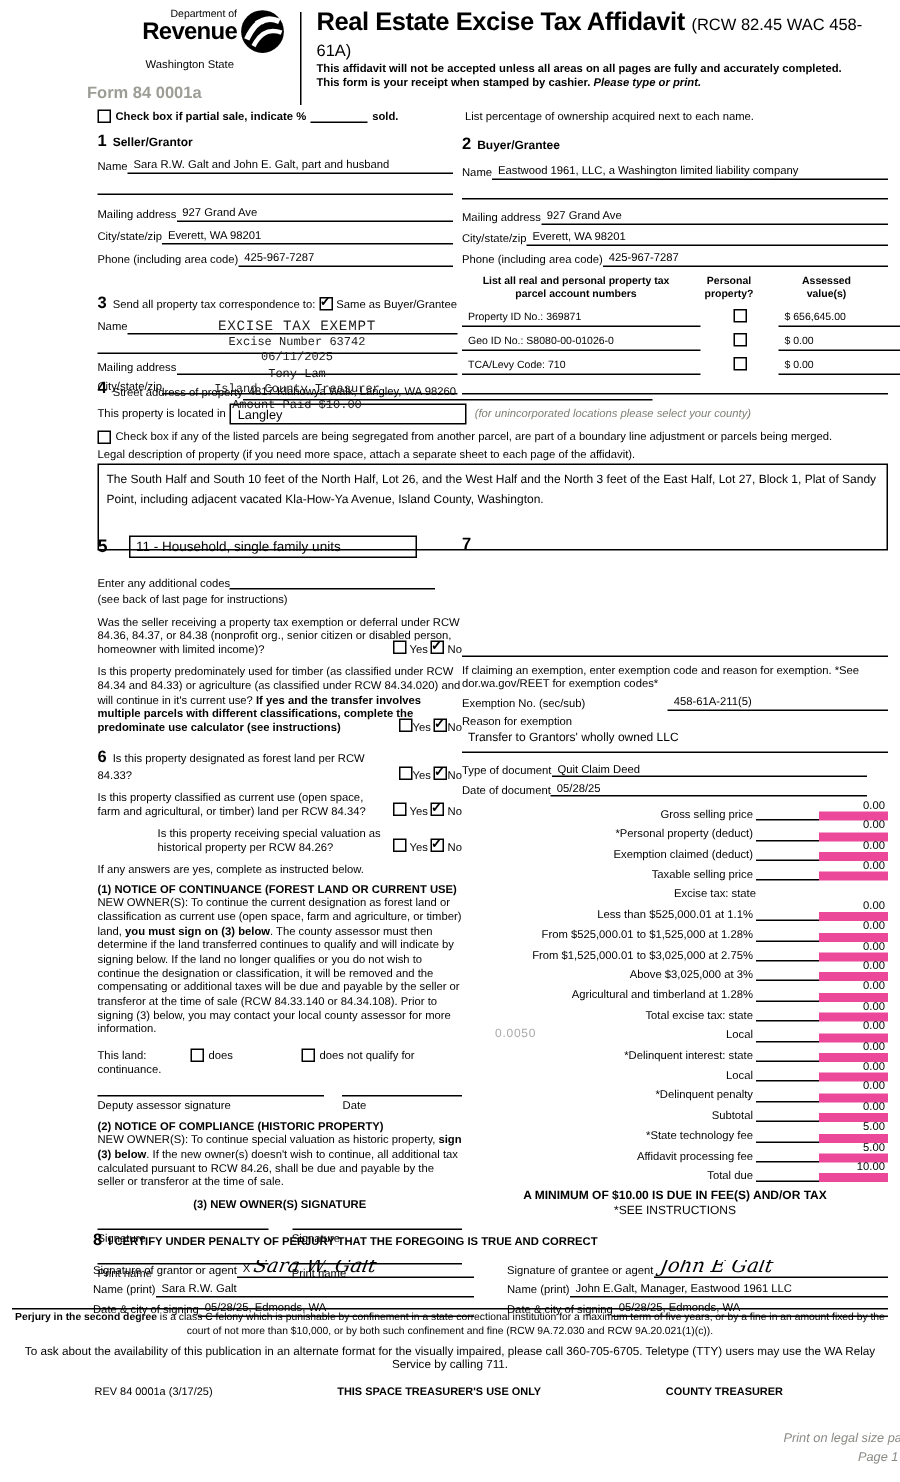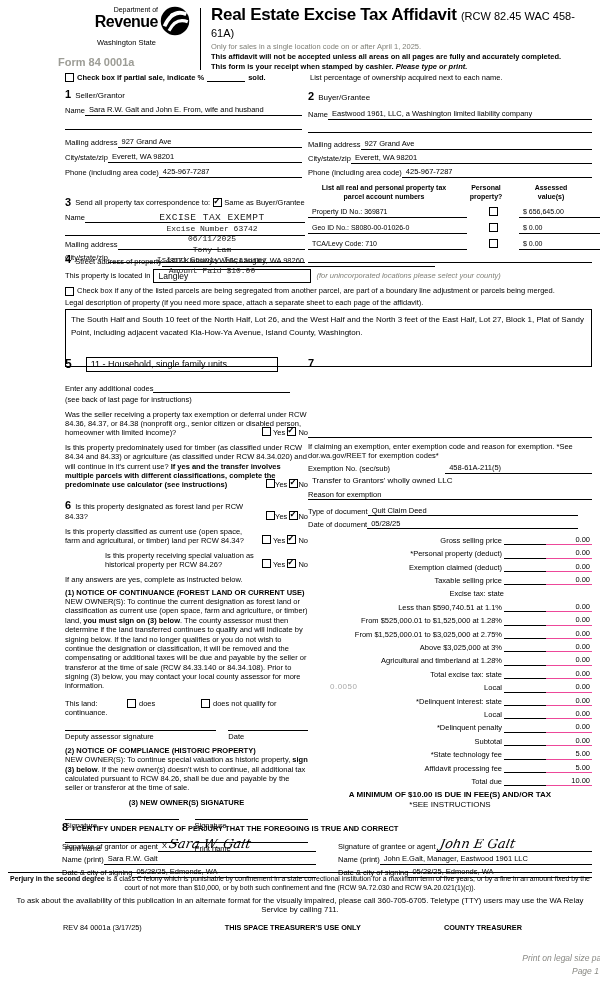--- a/index.html
+++ b/index.html
@@ -23,23 +23,23 @@
   .sub2{font-weight:bold;margin-top:1px;}
   .sub3{font-weight:bold;}
   .sub3 i{font-weight:bold;}
   
   .frow{display:flex;align-items:flex-end;}
   .lbl{white-space:nowrap;flex:none;}
   .fill{flex:1;border-bottom:1px solid #000;padding:0 3px 0 4px;white-space:nowrap;overflow:hidden;min-height:8px;}
   .cb{display:inline-block;width:7px;height:7px;border:1px solid #000;position:relative;vertical-align:-1px;background:#fff;flex:none;}
   .cb.checked::after{content:"\2713";position:absolute;left:-1px;top:-3px;font-size:9px;font-weight:bold;}
   .secnum{font-weight:bold;font-size:11px;margin-right:4px;}
-  .sechead{font-weight:normal;font-size:8px;}
-  
-  .stamp{position:absolute;left:62px;top:2px;width:170px;text-align:center;z-index:3;
+  .sechead{font-weight:bold;font-size:8px;}
+  
+  .stamp{position:absolute;left:48px;top:2px;width:170px;text-align:center;z-index:3;
          font-family:"Liberation Mono",monospace;color:#1c1c1c;line-height:1.3;}
   .stamp .s0{font-size:9.5px;letter-spacing:0.5px;}
   .stamp .sn{font-size:8px;}
   
   .ptable{font-size:7px;}
   .phead{display:flex;font-weight:bold;text-align:center;align-items:flex-end;}
   .prow{display:flex;align-items:flex-end;height:16px;}
   .pc1{width:152px;flex:none;}
   .pc2{width:52px;flex:none;text-align:center;}
   .pc3{width:78px;flex:none;}
@@ -47,21 +47,21 @@
   .legalbox{border:1px solid #000;height:50px;padding:3px 5px;font-size:8px;line-height:1.65;margin-top:2px;}
   .inbox{border:1px solid #000;padding:1px 4px;font-size:8.5px;}
   
   .q{position:relative;margin-top:5px;}
   .q .qt{display:block;}
   .q .qyn{position:absolute;right:0;bottom:0;white-space:nowrap;background:#fff;padding-left:2px;}
   
   .feerow{display:flex;align-items:flex-end;height:13.4px;position:relative;}
   .feelbl{flex:1;text-align:right;white-space:nowrap;}
   .leader{width:42px;border-bottom:1px solid #000;flex:none;margin-left:2px;}
-  .amt{width:44px;flex:none;text-align:right;border-bottom:1px solid #ec4899;padding-right:2px;}
+  .amt{width:44px;flex:none;text-align:right;border-bottom:6px solid #ec4899;padding-right:2px;}
   .rate{position:absolute;left:22px;bottom:1px;color:#a9a9a9;font-size:8px;letter-spacing:0.5px;}
   .feehdr .feelbl{margin-right:88px;}
   
   .script{font-family:"DejaVu Serif",serif;font-style:italic;font-size:13px;transform:skewX(-10deg);display:inline-block;line-height:0.8;white-space:nowrap;}
   .sigline{border-top:1px solid #000;margin-top:12px;padding-top:1px;}
   
   #footer{position:absolute;left:8px;width:584px;top:872px;border-top:1px solid #000;padding-top:2px;}
   .perjury{font-size:6.9px;text-align:center;line-height:1.3;}
   .availability{font-size:7.8px;text-align:center;margin-top:3px;line-height:1.2;}
   .botrow{display:flex;margin-top:8px;font-size:7.3px;}
@@ -89,41 +89,40 @@
             <path d="M14 12 q4 -3 7 1" stroke="#fff" stroke-width="2.5" fill="none"></path>
           </svg>
         </span>
       </div>
       <div class="dept l3" style="text-align:right;margin-right:34px;">Washington State</div>
       <div class="formno">Form 84 0001a</div>
     </div>
     <div class="hdr-div"></div>
     <div class="title-wrap">
       <div class="title"><span>Real Estate Excise Tax Affidavit</span> <small>(RCW 82.45 WAC 458-61A)</small></div>
-      <div class="sub1">Only for sales in a single location code on or after April 1, 2025.</div>
       <div class="sub2">This affidavit will not be accepted unless all areas on all pages are fully  and accurately completed.</div>
       <div class="sub3"><span>This form is your receipt when stamped by cashier.</span> <i>Please type or print.</i></div>
     </div>
   </div>
 
   <div class="abs" style="top:73px;left:65px;right:12px;display:flex;">
     <div style="width:245px;display:flex;">
       <span class="cb"></span>
       <span class="b" style="margin-left:3px;">Check box if partial sale, indicate %</span>
       <span style="width:38px;border-bottom:1px solid #000;margin:0 3px;"></span>
       <span class="b">sold.</span>
     </div>
     <div>List percentage of ownership acquired next to each name.</div>
   </div>
 
   <div class="abs" style="top:88px;left:65px;width:237px;">
     <div><span class="secnum">1</span><span class="sechead">Seller/Grantor</span></div>
     <div class="frow" style="height:14px;">
         <span class="lbl">Name</span>
-        <span class="fill">Sara R.W. Galt and John E. From, wife and husband</span>
+        <span class="fill">Sara R.W. Galt and John E. Galt, part and husband</span>
       </div>
     <div class="frow" style="height:14px;">
         <span class="fill"></span>
       </div>
     <div class="frow" style="height:18px;">
         <span class="lbl">Mailing address</span>
         <span class="fill">927 Grand Ave</span>
       </div>
     <div class="frow" style="height:15px;">
         <span class="lbl">City/state/zip</span>
@@ -309,22 +308,22 @@
     <div style="display:flex;">
       <span class="secnum">7</span>
     </div>
     <div style="height:66px;"></div>
     <div class="hr"></div>
     <div style="margin-top:4px;">If claiming an exemption, enter exemption code and reason for exemption. *See dor.wa.gov/REET for exemption codes*</div>
     <div class="frow" style="height:13px;">
       <span class="lbl">Exemption No. (sec/sub)</span>
       <span class="fill" style="margin-left:55px;">458-61A-211(5)</span>
     </div>
+    <div style="margin-top:2px;">Reason for exemption</div>
     <div style="margin:2px 0 4px 4px;font-size:8px;">Transfer to Grantors' wholly owned LLC</div>
-    <div style="margin-top:2px;">Reason for exemption</div>
     <div class="hr"></div>
     <div class="frow" style="height:16px;width:270px;">
       <span class="lbl">Type of document</span>
       <span class="fill">Quit Claim Deed</span>
     </div>
     <div class="frow" style="height:13px;width:270px;">
       <span class="lbl">Date of document</span>
       <span class="fill">05/28/25</span>
     </div>
 
@@ -346,21 +345,21 @@
         </div>
       <div class="feerow">
           <span class="feelbl">Taxable selling price</span>
           <span class="leader"></span>
           <span class="amt">0.00</span>
         </div>
       <div class="feerow feehdr">
           <span class="feelbl">Excise tax: state</span>
         </div>
       <div class="feerow">
-          <span class="feelbl">Less than $590,740.51 at 1.1%</span>
+          <span class="feelbl">Less than $525,000.01 at 1.1%</span>
           <span class="leader"></span>
           <span class="amt">0.00</span>
         </div>
       <div class="feerow">
           <span class="feelbl">From $525,000.01 to $1,525,000 at 1.28%</span>
           <span class="leader"></span>
           <span class="amt">0.00</span>
         </div>
       <div class="feerow">
           <span class="feelbl">From $1,525,000.01 to $3,025,000 at 2.75%</span>

